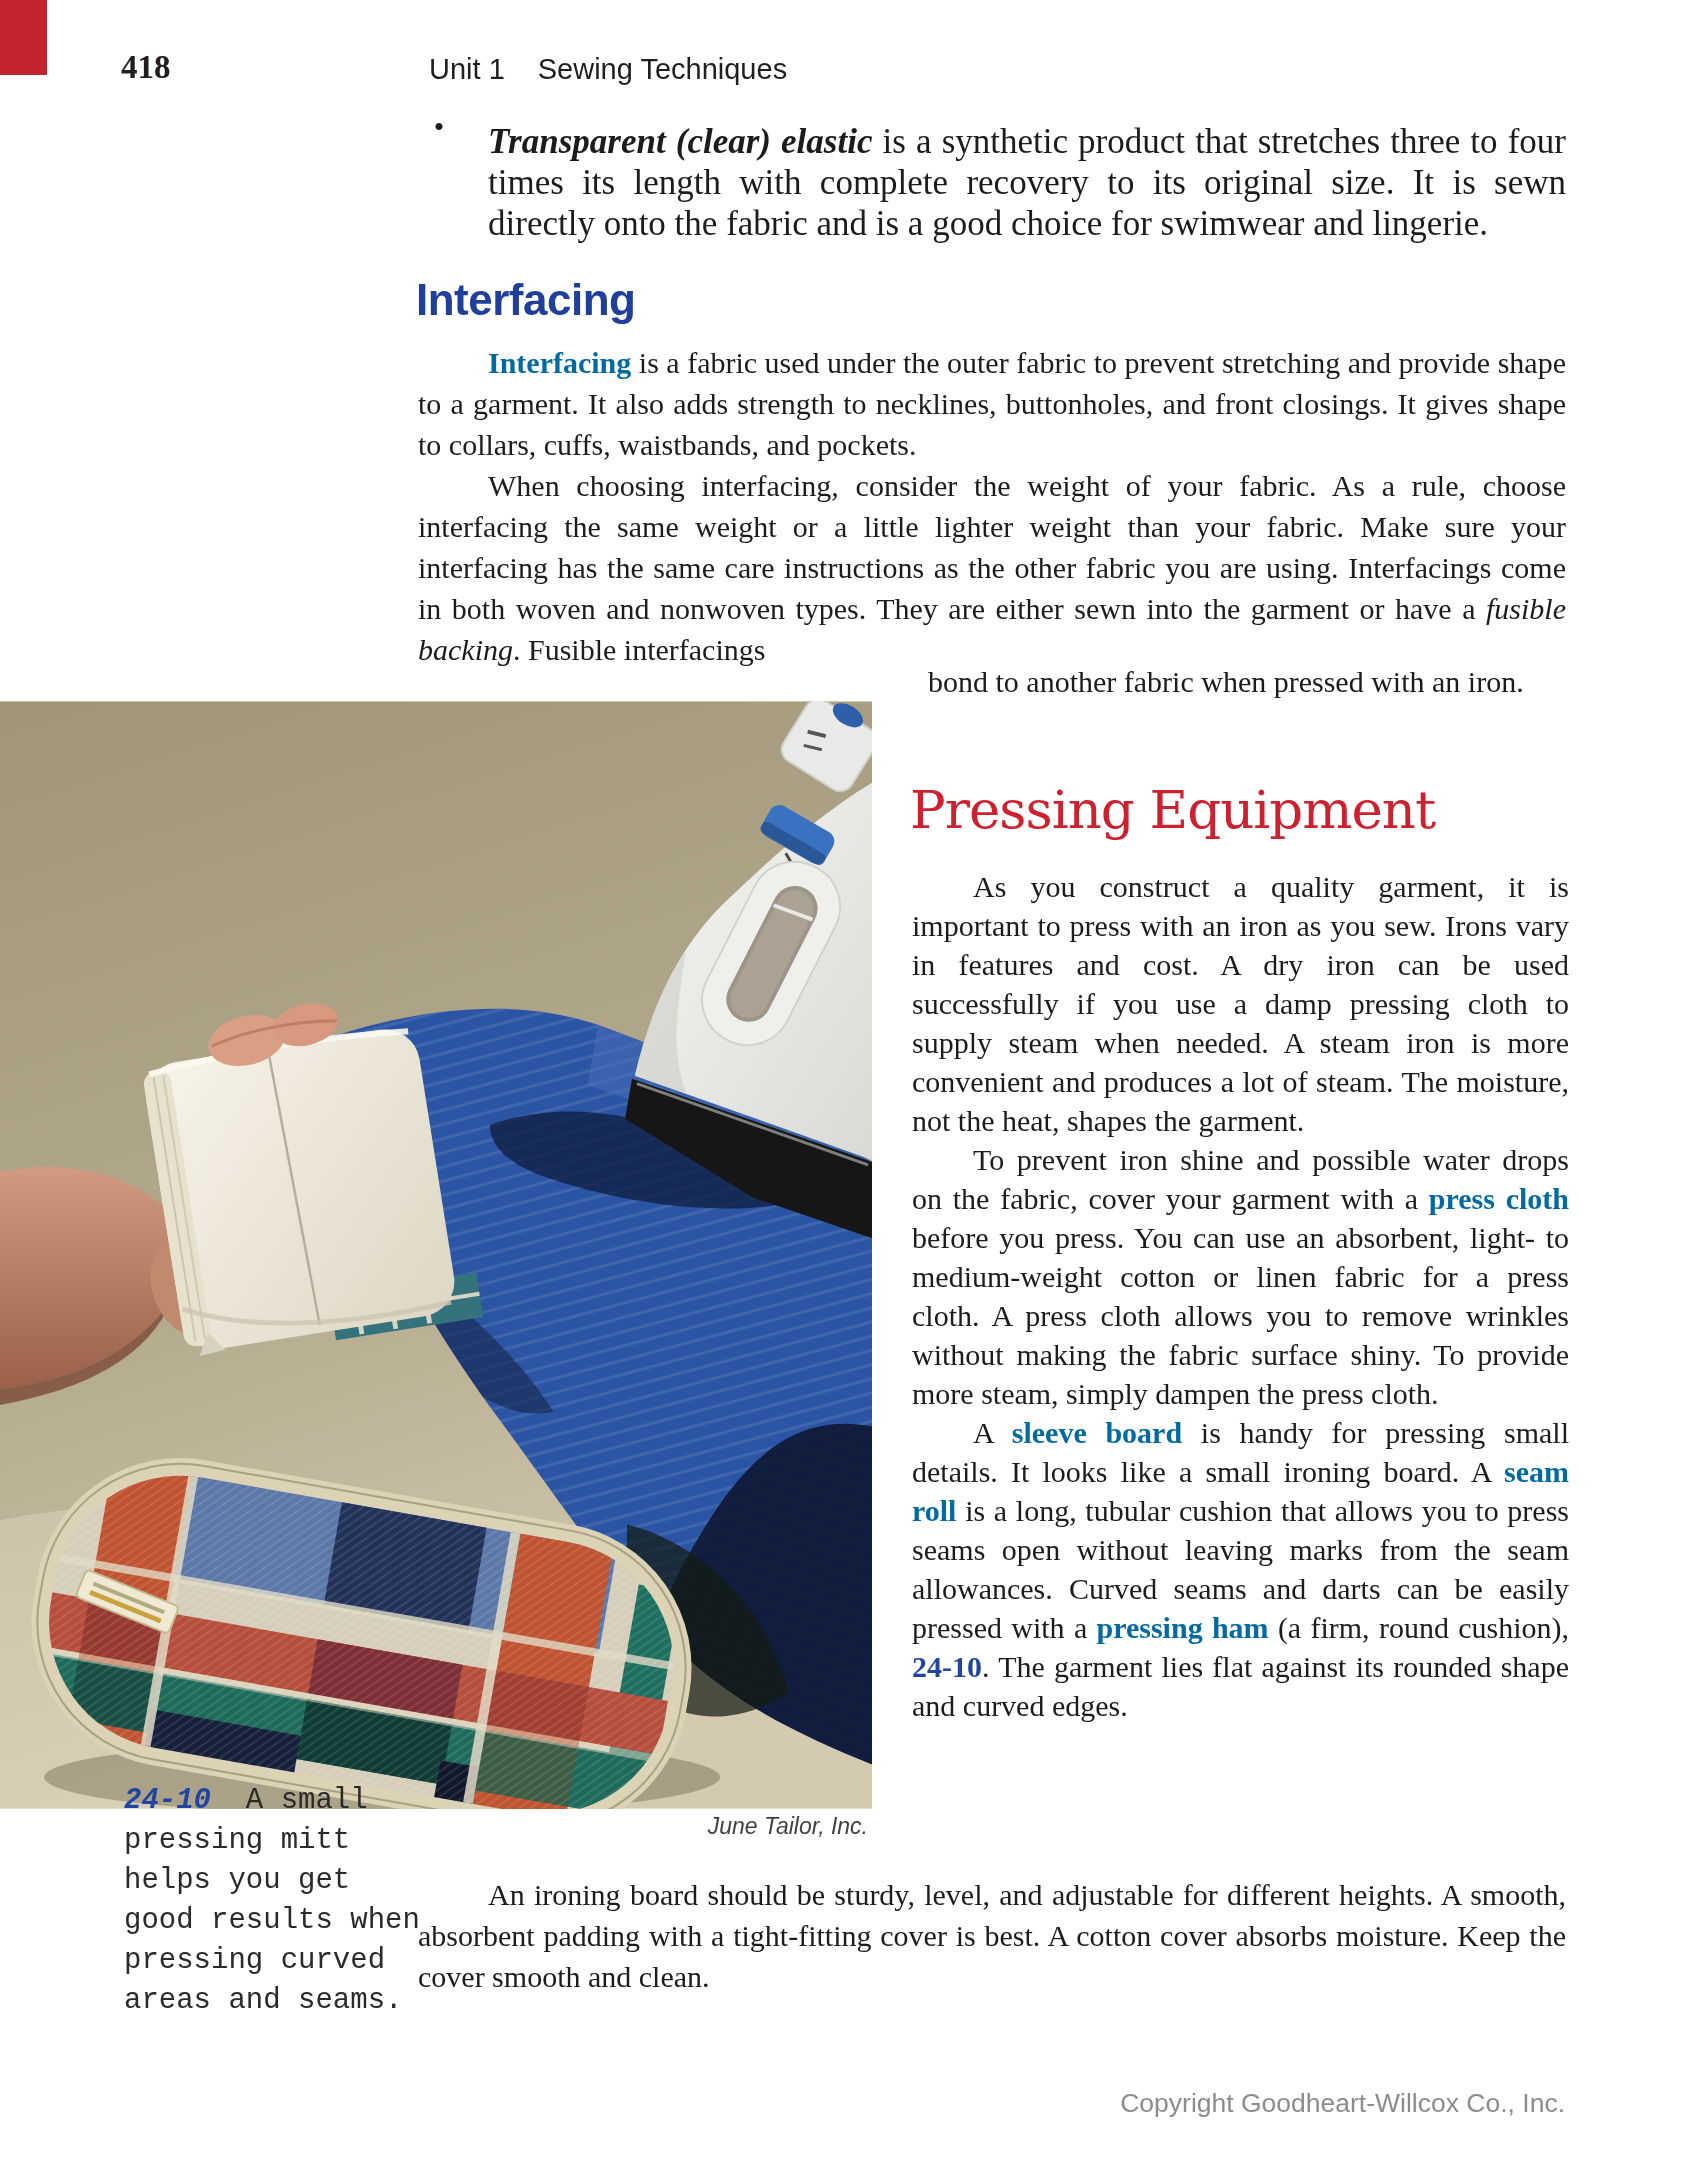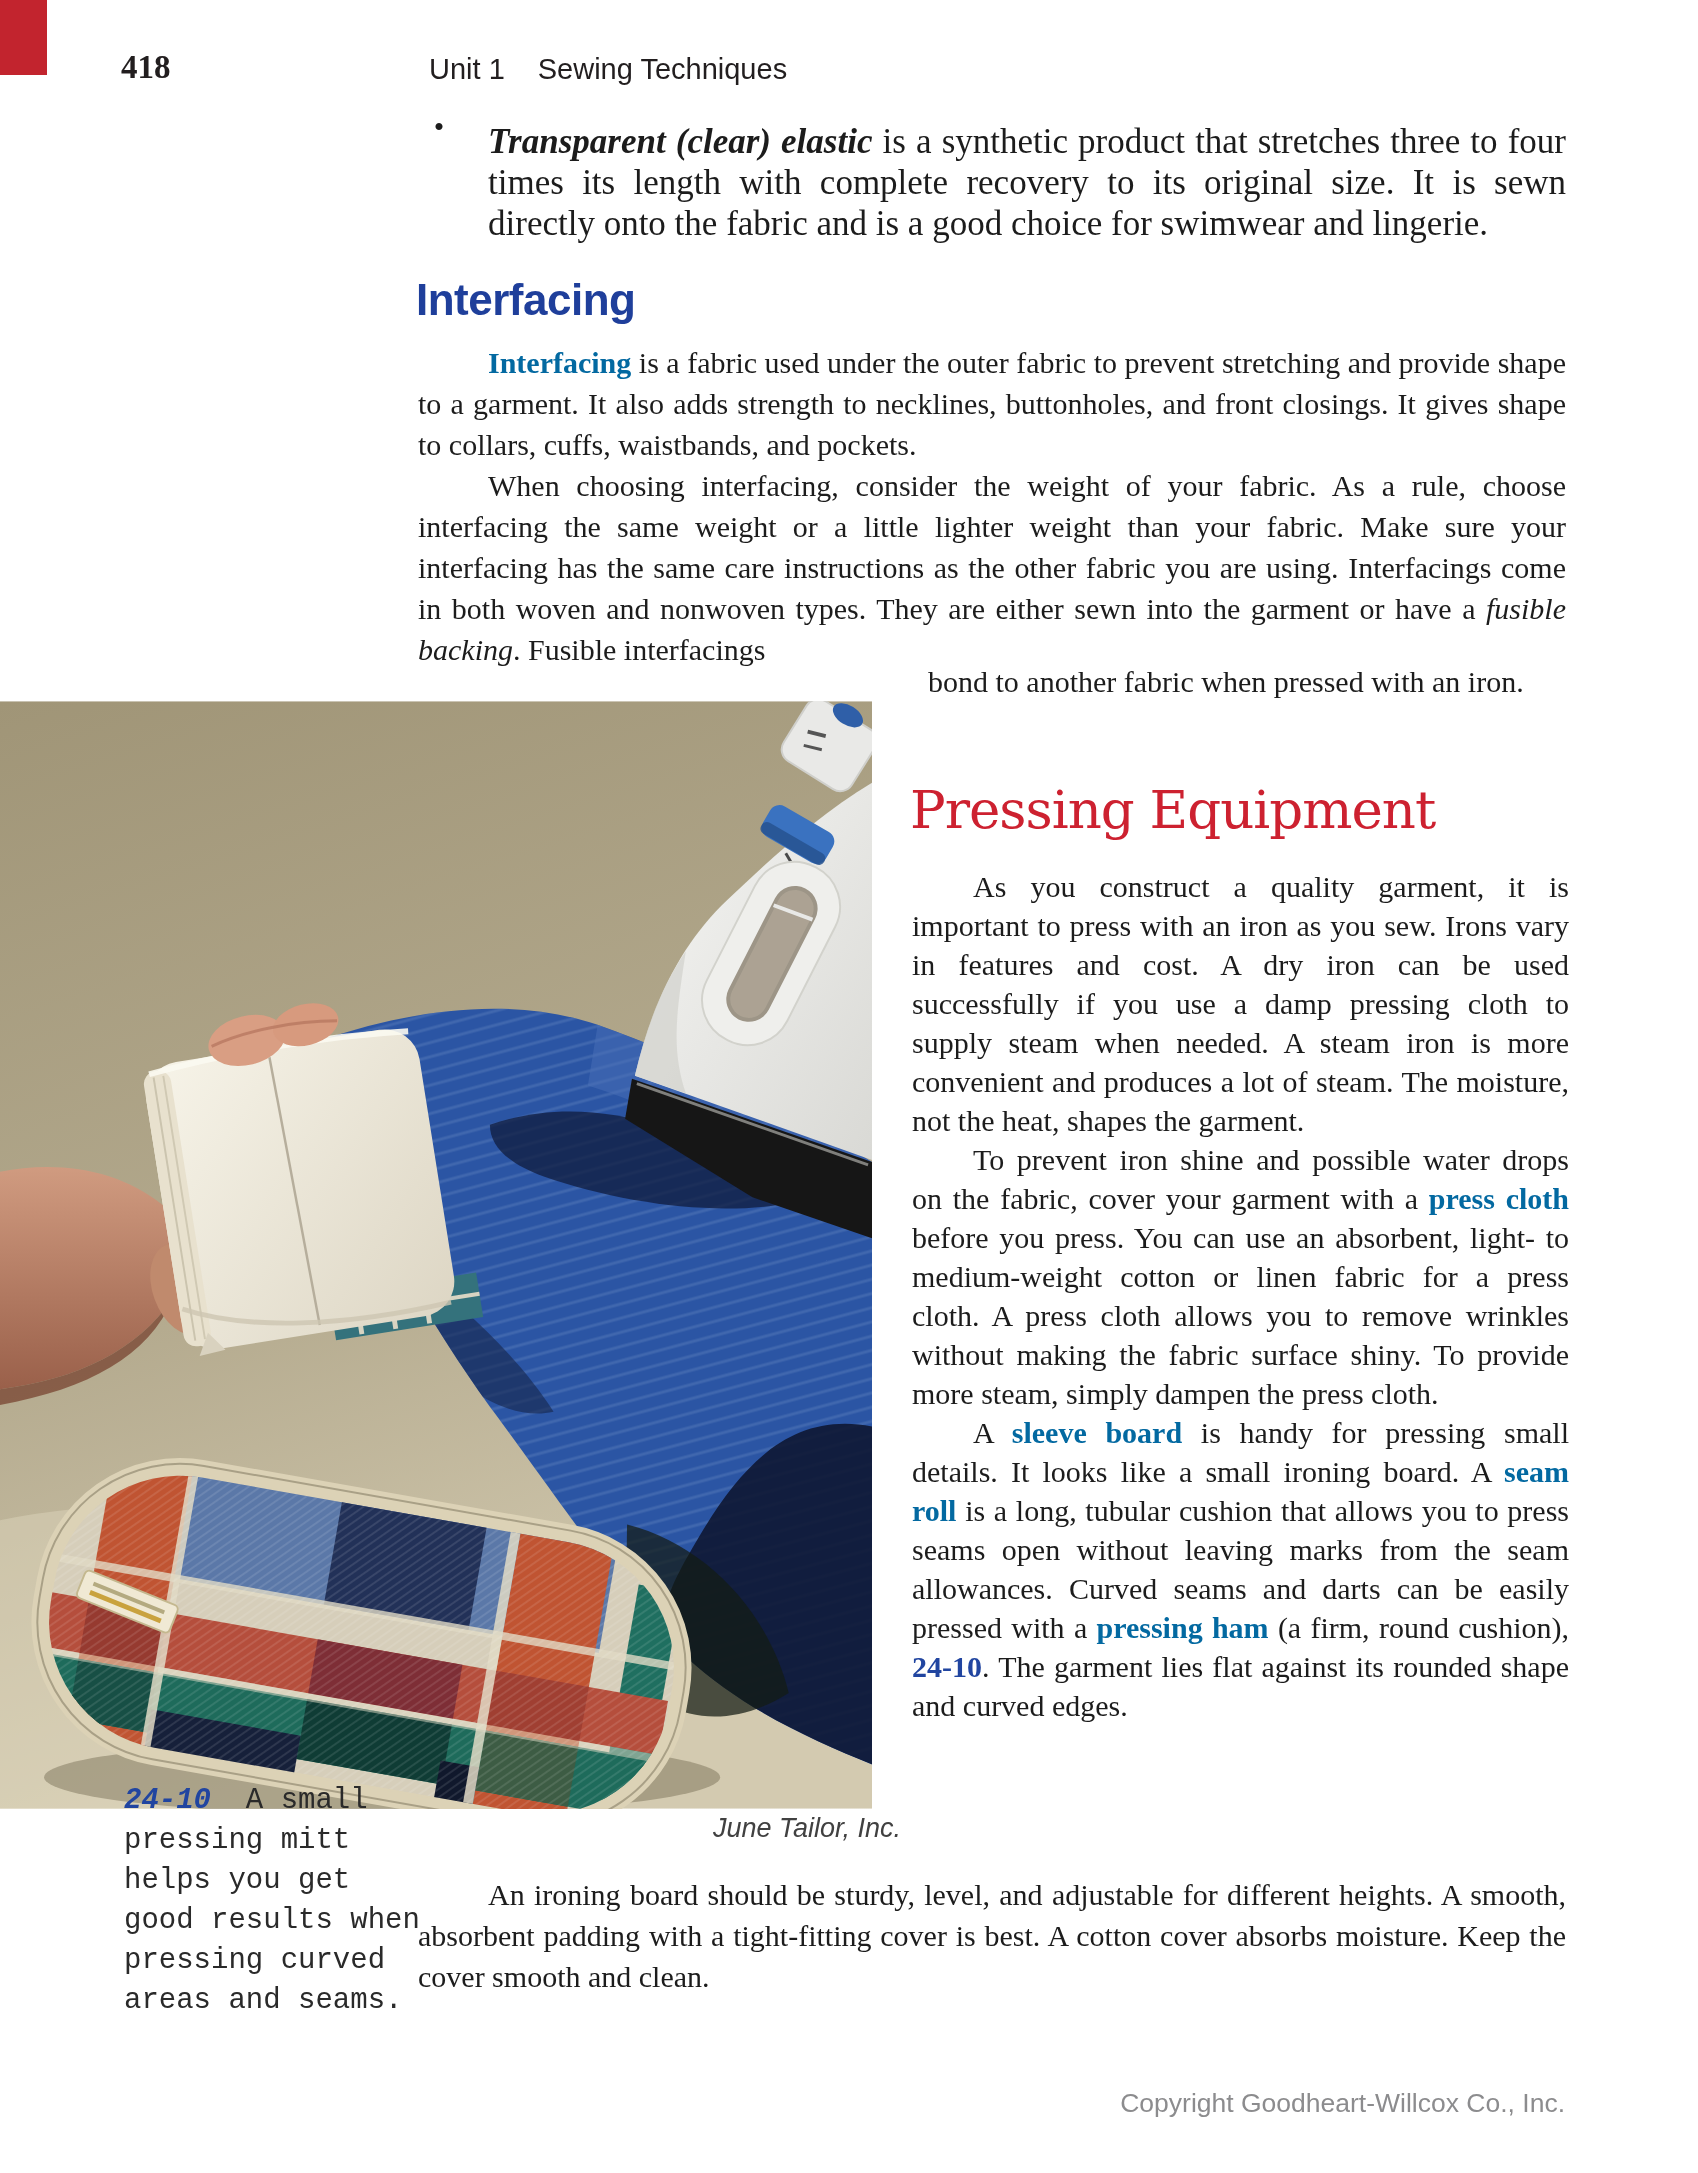--- a/index.html
+++ b/index.html
@@ -38,23 +38,23 @@
   
   .seg-bi{font-weight:bold;font-style:italic;}
   .seg-i{font-style:italic;}
   .seg-term{color:#0369a1;font-weight:bold;}
   .seg-ref{color:#2145a0;font-weight:bold;}
   .seg-figref{color:#2145a0;font-weight:bold;font-style:italic;}
 
   
   .photo{left:0;top:701px;width:872px;height:1108px;}
   .photo svg{display:block;}
-  .photo-credit{left:578px;top:1813px;width:323px;text-align:right;
+  .photo-credit{left:545px;top:1813px;width:323px;text-align:right;
                 font-family:"Liberation Sans",sans-serif;font-style:italic;
-                font-size:27px;color:#414141;}
+                font-size:23px;color:#414141;}
   .fig-caption{left:124px;top:1781px;width:306px;
                font-family:Liberation Mono, monospace;font-size:29px;
                line-height:40px;color:#2a2a2a;}
 
   .copyright{left:1075px;top:2088px;width:490px;text-align:right;
              font-family:"Liberation Sans",sans-serif;font-size:26.5px;color:#8c8c8e;}
 </style>
 </head>
 <body>
 

